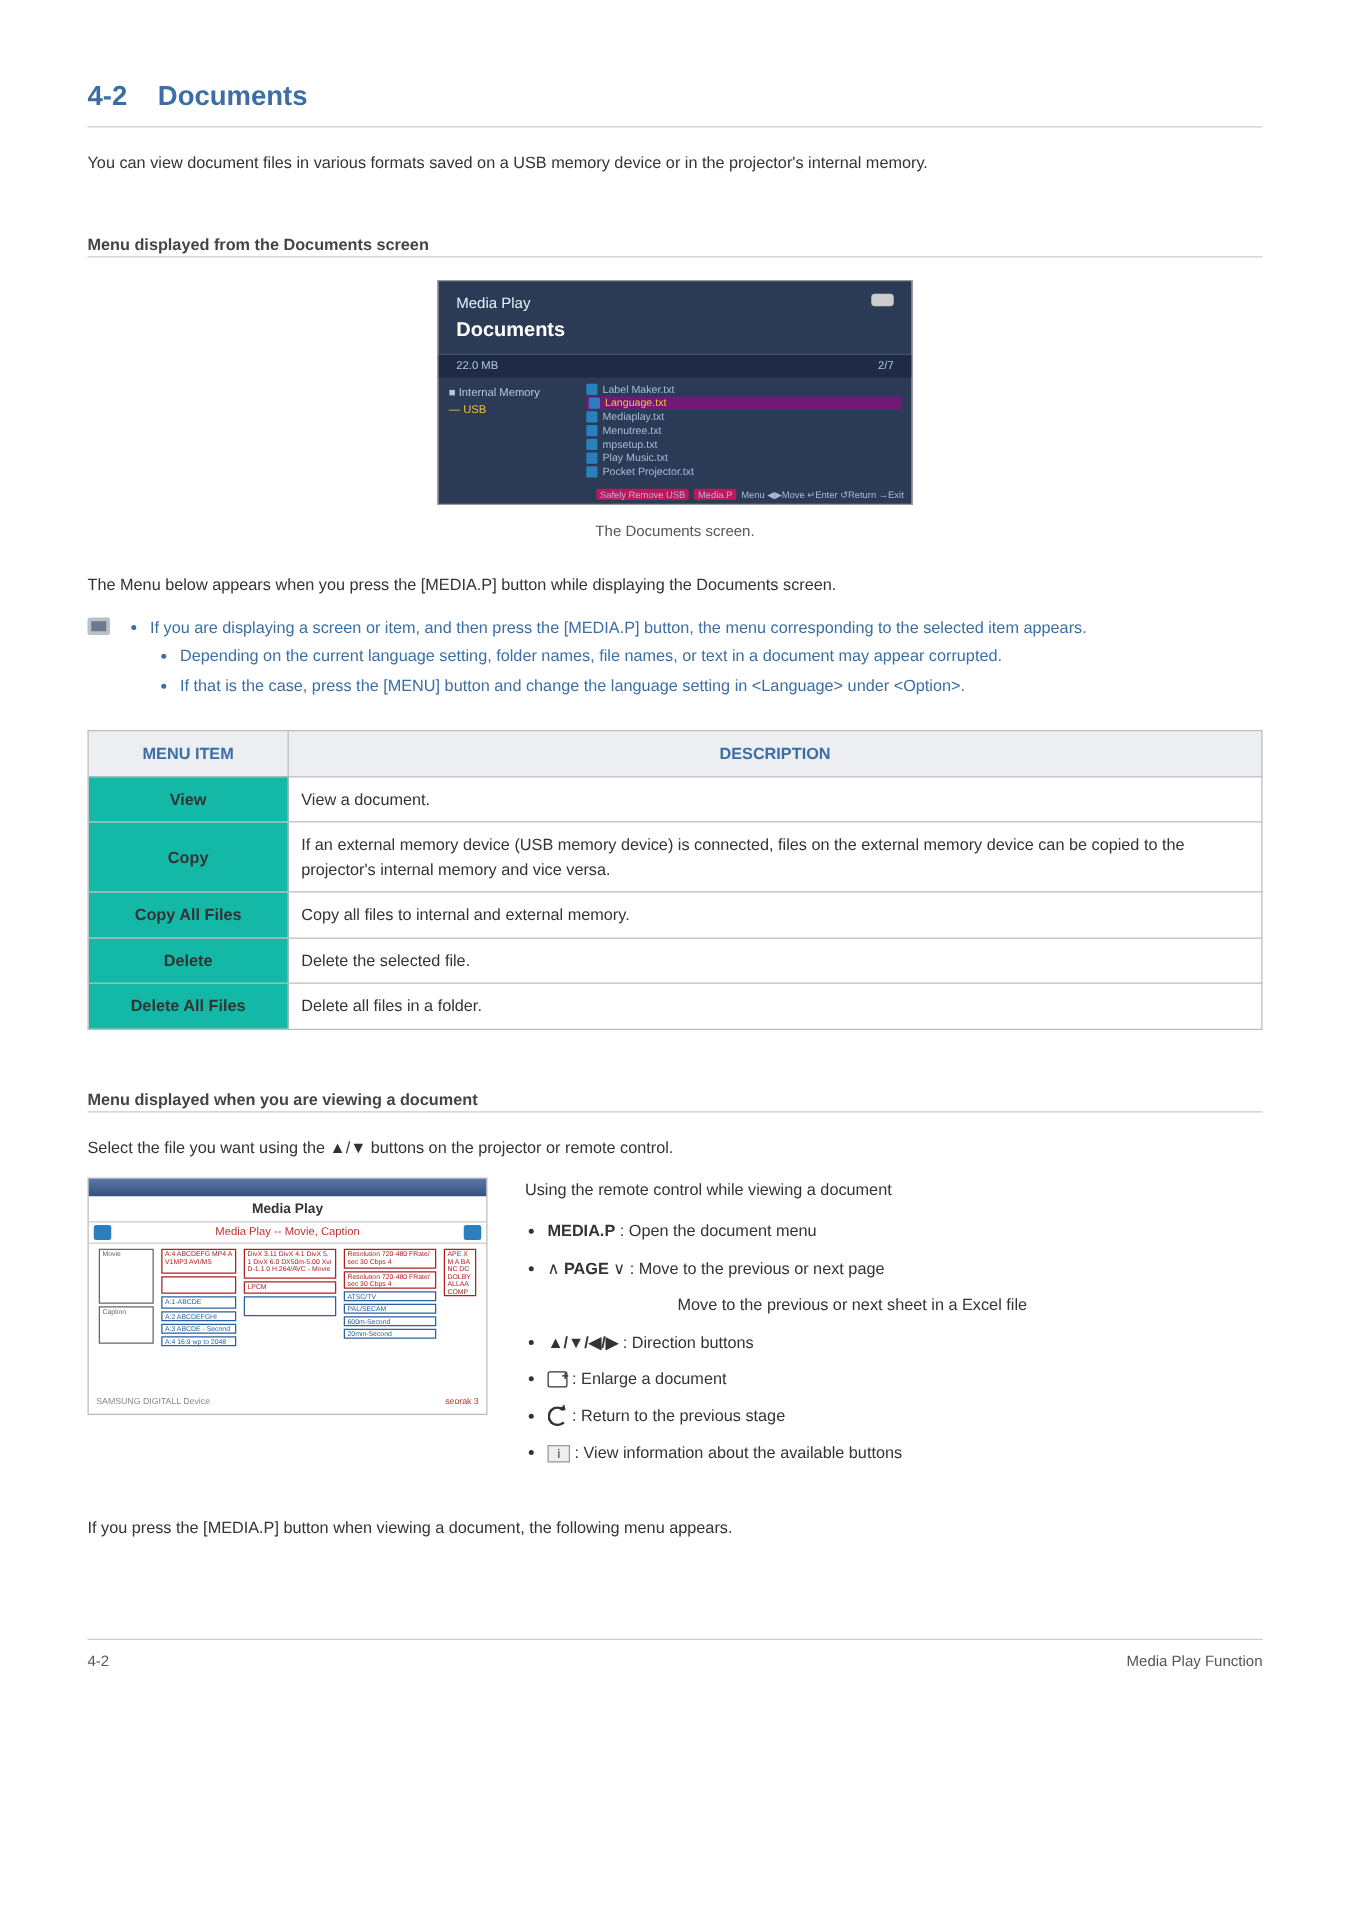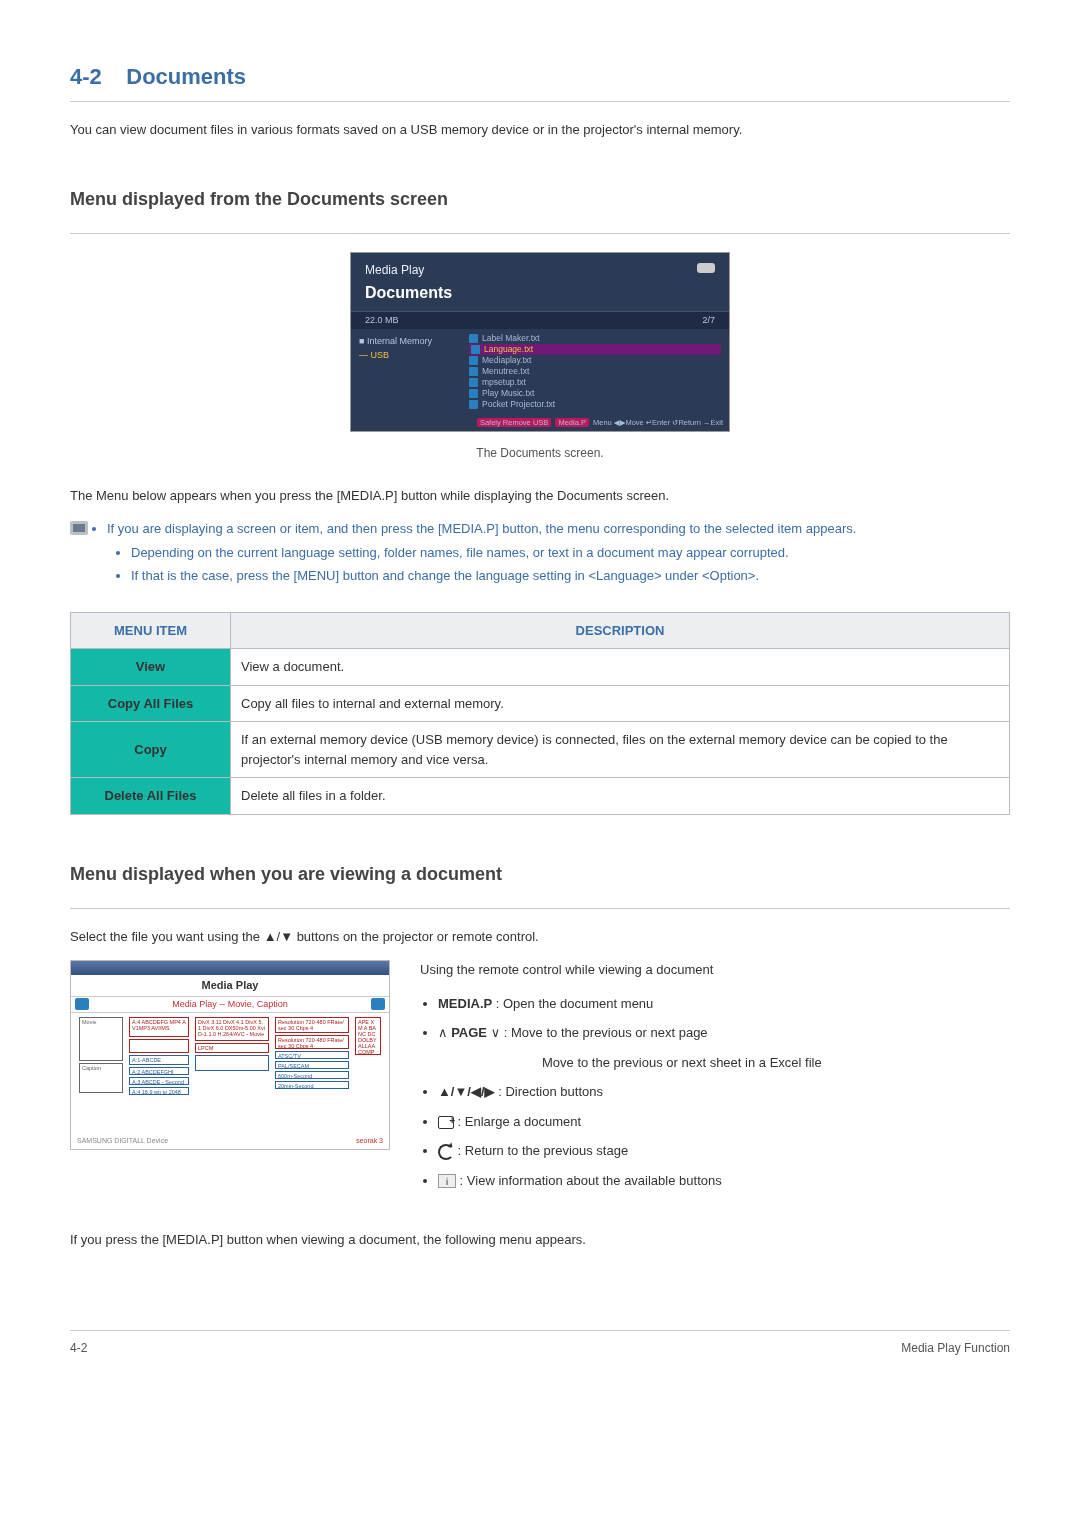--- a/index.html
+++ b/index.html
@@ -18,24 +18,24 @@
     font-weight: bold;
     color: #3b6ea5;
     padding-bottom: 8px;
     border-bottom: 1px solid #ccc;
     margin-bottom: 18px;
   }
   .intro {
     margin-bottom: 40px;
   }
   .sub-title {
-    font-size: 18px;
+    font-size: 13px;
     font-weight: bold;
     color: #444;
-    padding-bottom: 20px;
+    padding-bottom: 0;
     border-bottom: 1px solid #ccc;
     margin-bottom: 18px;
     margin-top: 46px;
   }
   .screenshot-area {
     text-align: center;
     margin-bottom: 12px;
   }
   .screenshot1 {
     display: inline-block;
@@ -57,21 +57,21 @@
   .s1-left .mem { color: #b8c6e0; }
   .s1-left .usb { color: #f0c040; }
   .s1-right { flex: 1; padding: 4px 8px; }
   .s1-file { display: flex; align-items: center; gap: 4px; font-size: 8.5px; color: #a8bada; line-height: 1.3; }
   .s1-file .fi { width: 9px; height: 9px; background: #2a7fbf; border-radius: 1px; }
   .s1-file.sel { background: #701a75; color: #f0c040; padding: 0 2px; text-align: center; }
   .s1-footer { position: absolute; bottom: 2px; right: 6px; left: 6px; font-size: 7.5px; color: #a8bada; text-align: right; }
   .s1-footer .sr { background: #be185d; padding: 0 3px; border-radius: 2px; margin-right: 2px; }
   .caption { font-size: 12px; color: #555; margin-bottom: 24px; text-align: center; }
   .body-text { margin-bottom: 14px; }
-  .note-block { display: flex; gap: 1px; margin-bottom: 20px; }
+  .note-block { display: flex; gap: 14px; margin-bottom: 20px; }
   .note-icon {
     width: 18px; height: 14px; background:#b8c0c8; border-radius:2px; flex-shrink:0; margin-top:2px;
     position: relative;
   }
   .note-icon::after { content:""; position:absolute; left:3px; top:3px; width:12px; height:8px; background:#6b7a8c; }
   .note-list { list-style: disc; padding-left: 18px; color:#3b6ea5; }
   .note-list li { margin-bottom: 6px; }
   .note-sub { list-style: disc; padding-left: 24px; color:#3b6ea5; margin-top: 4px; }
   .note-sub li { margin-bottom: 4px; }
 
@@ -241,26 +241,30 @@
       <th>MENU ITEM</th>
       <th>DESCRIPTION</th>
     </tr>
   </thead>
   <tbody>
     <tr>
       <td class="item">View</td>
       <td>View a document.</td>
     </tr>
     <tr>
+      <td class="item">Copy</td>
+      <td>If an external memory device (USB memory device) is connected, files on the external memory device can be copied to the projector's internal memory and vice versa.</td>
+    </tr>
+    <tr>
       <td class="item">Copy All Files</td>
       <td>Copy all files to internal and external memory.</td>
     </tr>
     <tr>
-      <td class="item">Copy</td>
-      <td>If an external memory device (USB memory device) is connected, files on the external memory device can be copied to the projector's internal memory and vice versa.</td>
+      <td class="item">Delete</td>
+      <td>Delete the selected file.</td>
     </tr>
     <tr>
       <td class="item">Delete All Files</td>
       <td>Delete all files in a folder.</td>
     </tr>
   </tbody>
 </table>
 
 <h2 class="sub-title">Menu displayed when you are viewing a document</h2>
 <p class="body-text">Select the file you want using the ▲/▼ buttons on the projector or remote control.</p>

